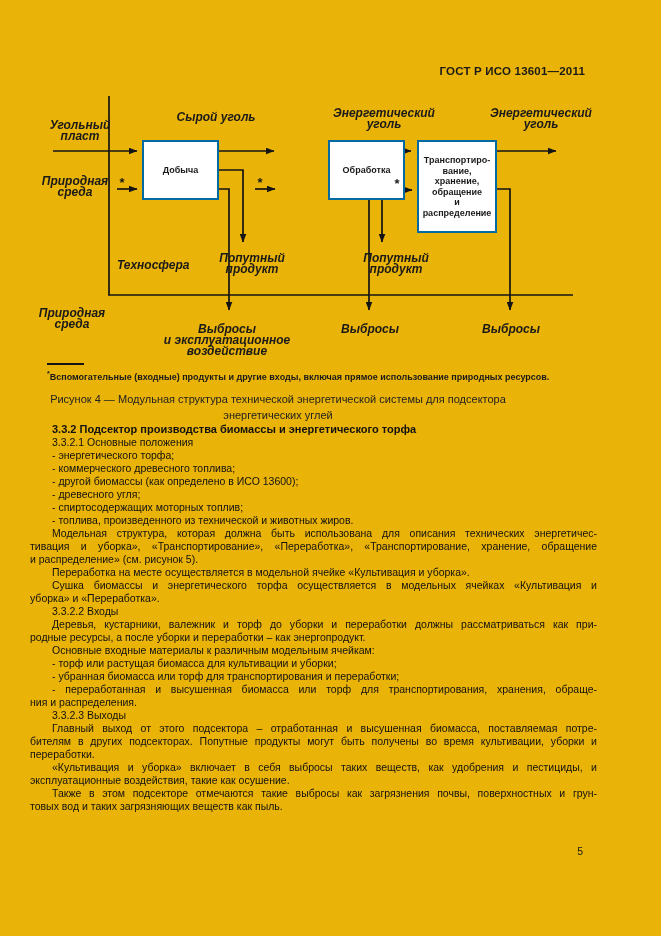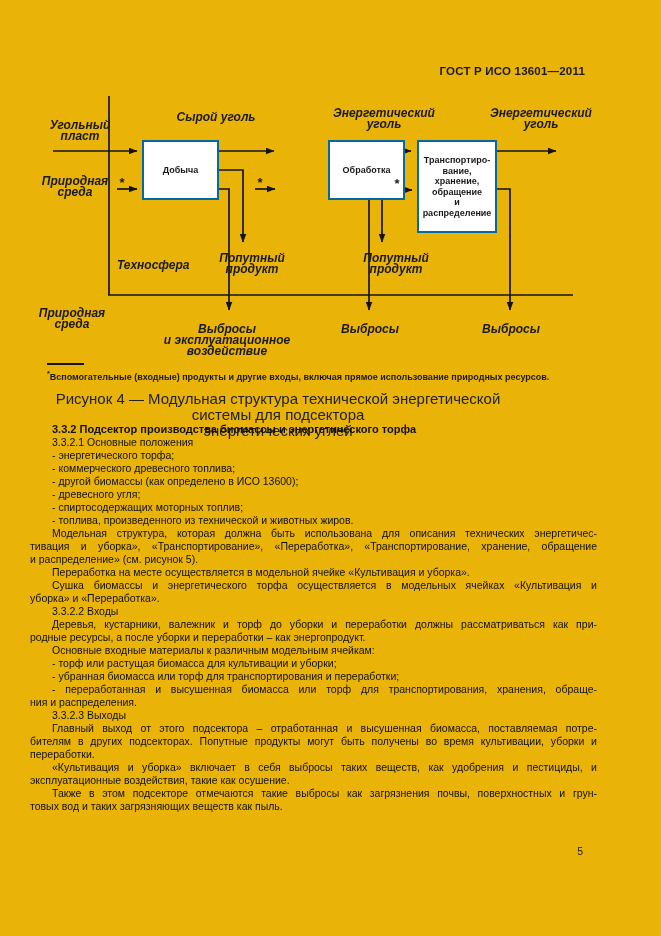--- a/index.html
+++ b/index.html
@@ -33,21 +33,21 @@
   
   .fn-rule{position:absolute;left:47px;top:363px;width:37px;height:1.6px;background:#141414;}
   .fn{
     position:absolute;left:47px;top:368px;width:566px;
     font-size:9px;font-weight:bold;line-height:11px;
   }
   .fn sup{font-size:7px;}
   
   .cap{
     position:absolute;left:47px;top:391px;width:462px;text-align:center;
-    font-size:15px;line-height:16px;color:#222;
+    font-size:11px;line-height:16px;color:#222;
   }
   
   .body-text{
     position:absolute;left:30px;top:423px;width:567px;
     font-size:10.5px;line-height:13px;color:#111;
   }
   .bline{height:13px;overflow:hidden;}
   .bline.bi{padding-left:22px;}
   .bline.bj{text-align:justify;text-align-last:justify;text-justify:inter-word;}
   .bline.bh{font-weight:bold;font-size:11px;}

